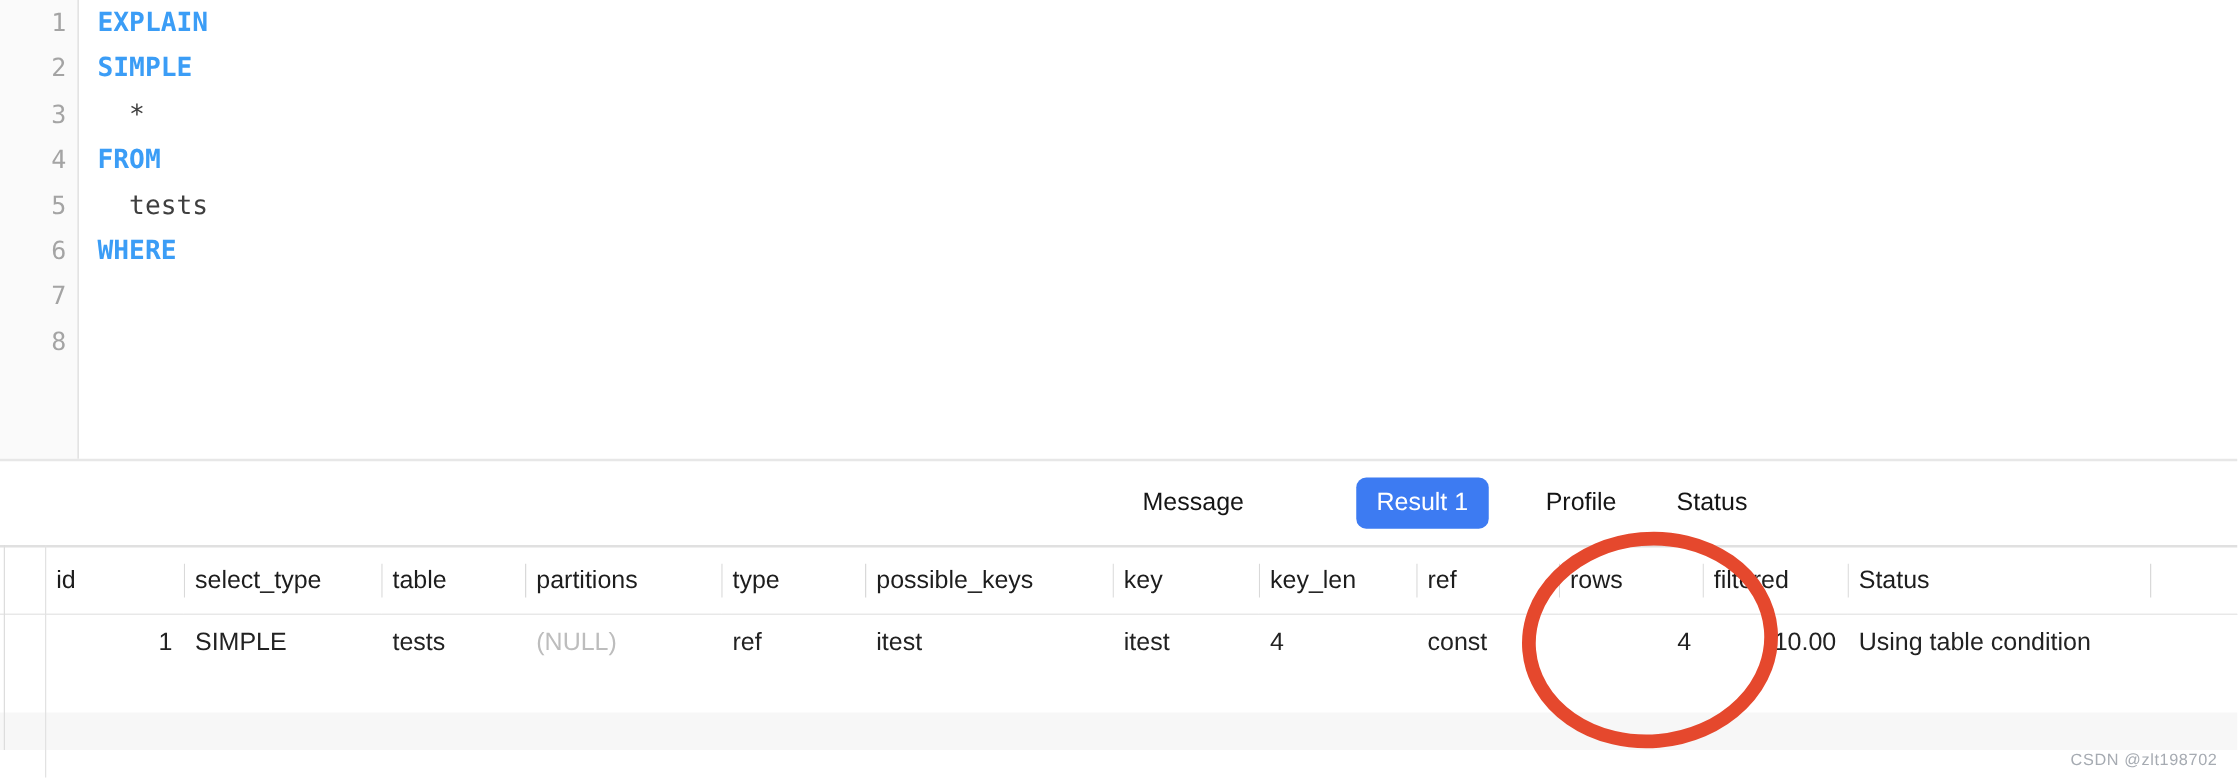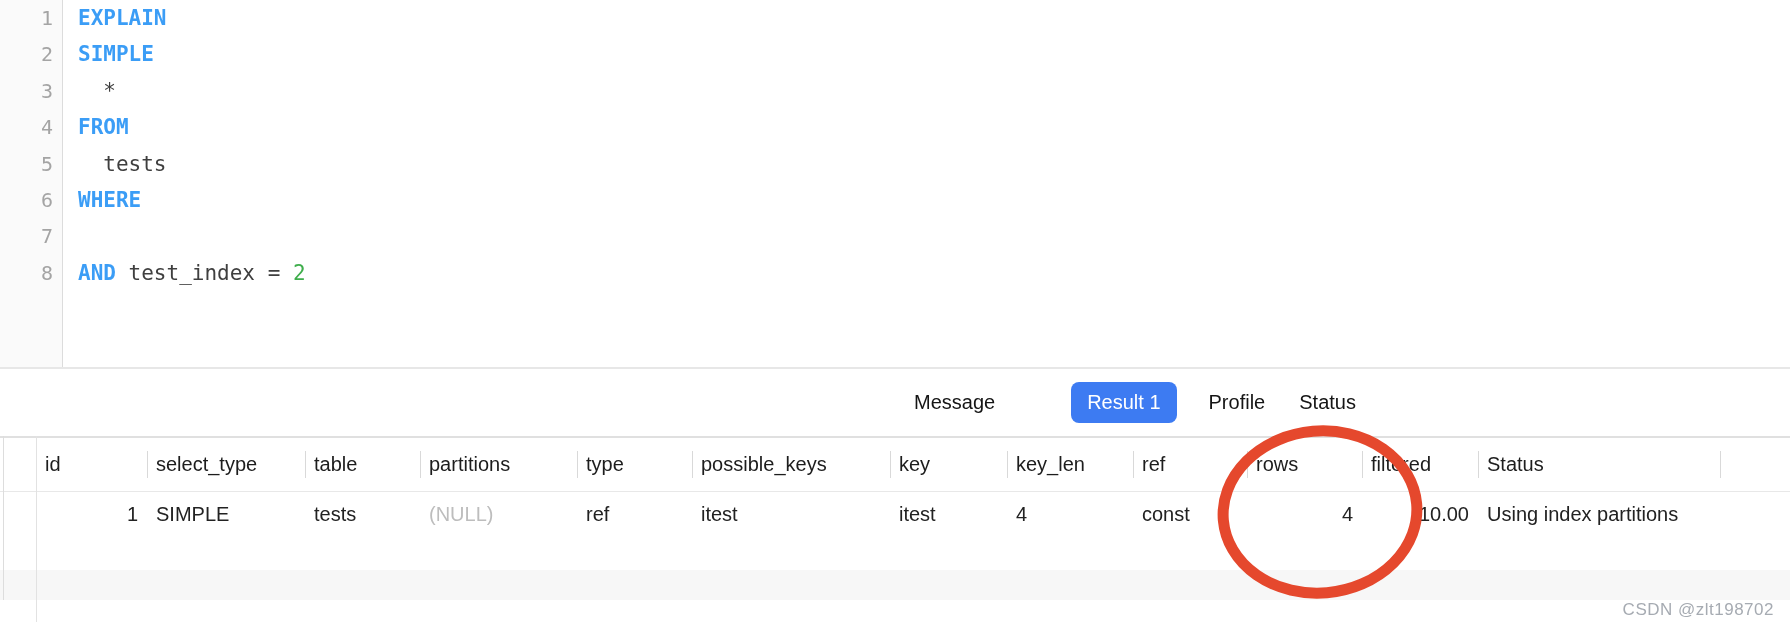--- a/index.html
+++ b/index.html
@@ -29,21 +29,21 @@
     color: var(--lngray); font-size: 20px;
   }
   .code { padding-left: 16px; white-space: pre; color: var(--codetext); }
   .kw  { color: var(--kw); font-weight: bold; }
   .num { color: var(--green); }
 
   
   .tabbar {
     position: absolute; left: 0; top: 367px; width: 1790px; height: 69px;
     box-sizing: border-box; border-top: 2px solid #e7e7e7;
-    display: flex; align-items: center; gap: 30px; padding-left: 912px;
+    display: flex; align-items: center; gap: 44px; padding-left: 912px;
   }
   .tab {
     font-family: "Liberation Sans", sans-serif;
     font-size: 20px; color: #151515;
     background: none; border: none; padding: 9px 2px;
     cursor: pointer; white-space: nowrap;
   }
   .tab.active {
     background: var(--accent); color: #ffffff;
     border-radius: 8px; padding: 9px 16px; margin-left: 44px;
@@ -86,21 +86,21 @@
   .gutter-line {
     position: absolute; left: 36px; top: 0; bottom: 0; width: 1px;
     background: #e2e2e2;
   }
   .left-line {
     position: absolute; left: 3px; top: 0; height: 164px; width: 1px;
     background: #dddddd;
   }
   .watermark {
     position: absolute; right: 16px; top: 164px;
-    font-size: 17px; color: #a6abb2; letter-spacing: 0.5px;
+    font-size: 13px; color: #a6abb2; letter-spacing: 0.5px;
   }
 
   
   .annotation {
     position: absolute; left: 0; top: 0; width: 1790px; height: 622px;
     pointer-events: none; z-index: 5;
   }
 </style>
 </head>
 <body>
@@ -132,21 +132,20 @@
         </div>
         <div class="line">
           <span class="ln">6</span>
           <span class="code"><span class="kw">WHERE</span></span>
         </div>
         <div class="line">
           <span class="ln">7</span>
         </div>
         <div class="line">
           <span class="ln">8</span>
-          <span class="code"><span class="kw">AND</span><span class="plain"> test_index = </span><span class="num">2</span></span>
         </div>
       </div>
   </div>
 
   <div class="tabbar" id="tabbar">
       <button class="tab">Message</button>
       <button class="tab active">Result 1</button>
       <button class="tab">Profile</button>
       <button class="tab">Status</button>
     </div>
@@ -194,21 +193,21 @@
             <td>SIMPLE</td>
             <td>tests</td>
             <td class="muted">(NULL)</td>
             <td>ref</td>
             <td>itest</td>
             <td>itest</td>
             <td>4</td>
             <td>const</td>
             <td class="r">4</td>
             <td class="r">10.00</td>
-            <td>Using index partitions</td>
+            <td>Using table condition</td>
             <td></td>
           </tr>
         </tbody>
       </table>
     <div class="stripe"></div>
     <div class="gutter-line"></div>
     <div class="left-line"></div>
     <div class="watermark">CSDN @zlt198702</div>
   </div>
 

